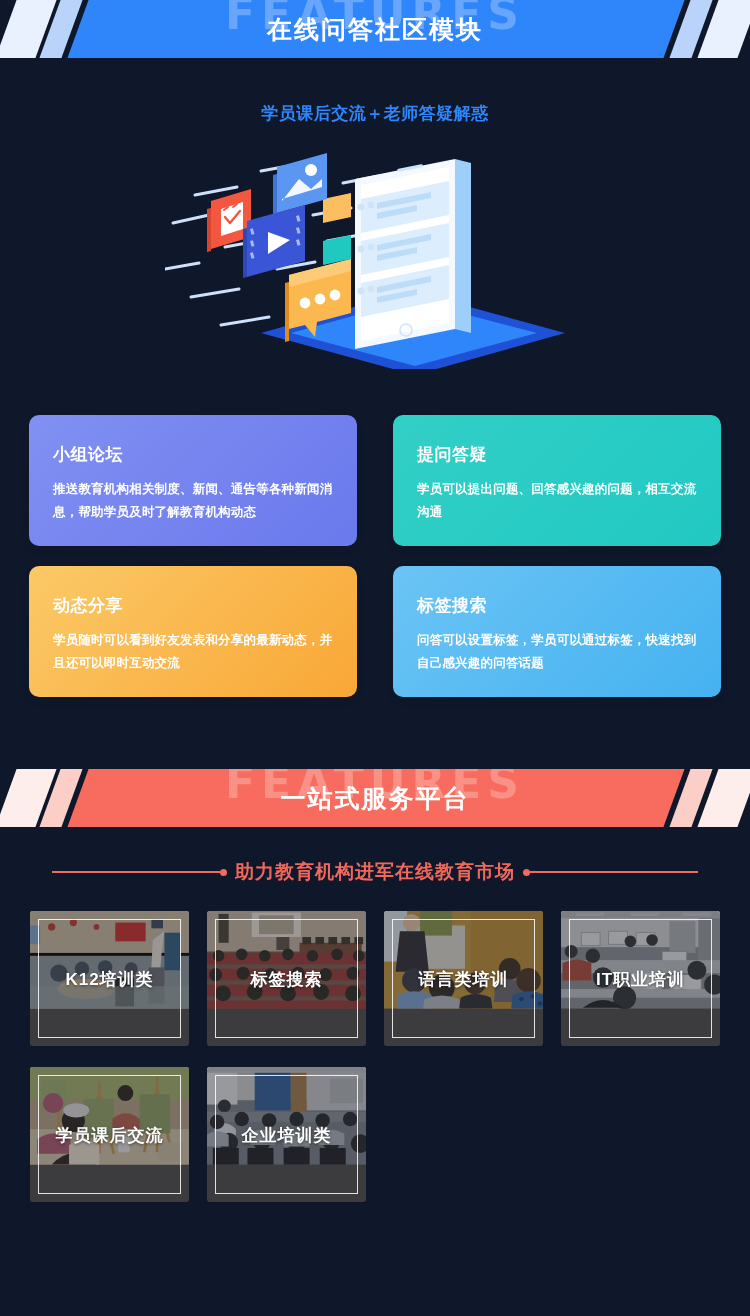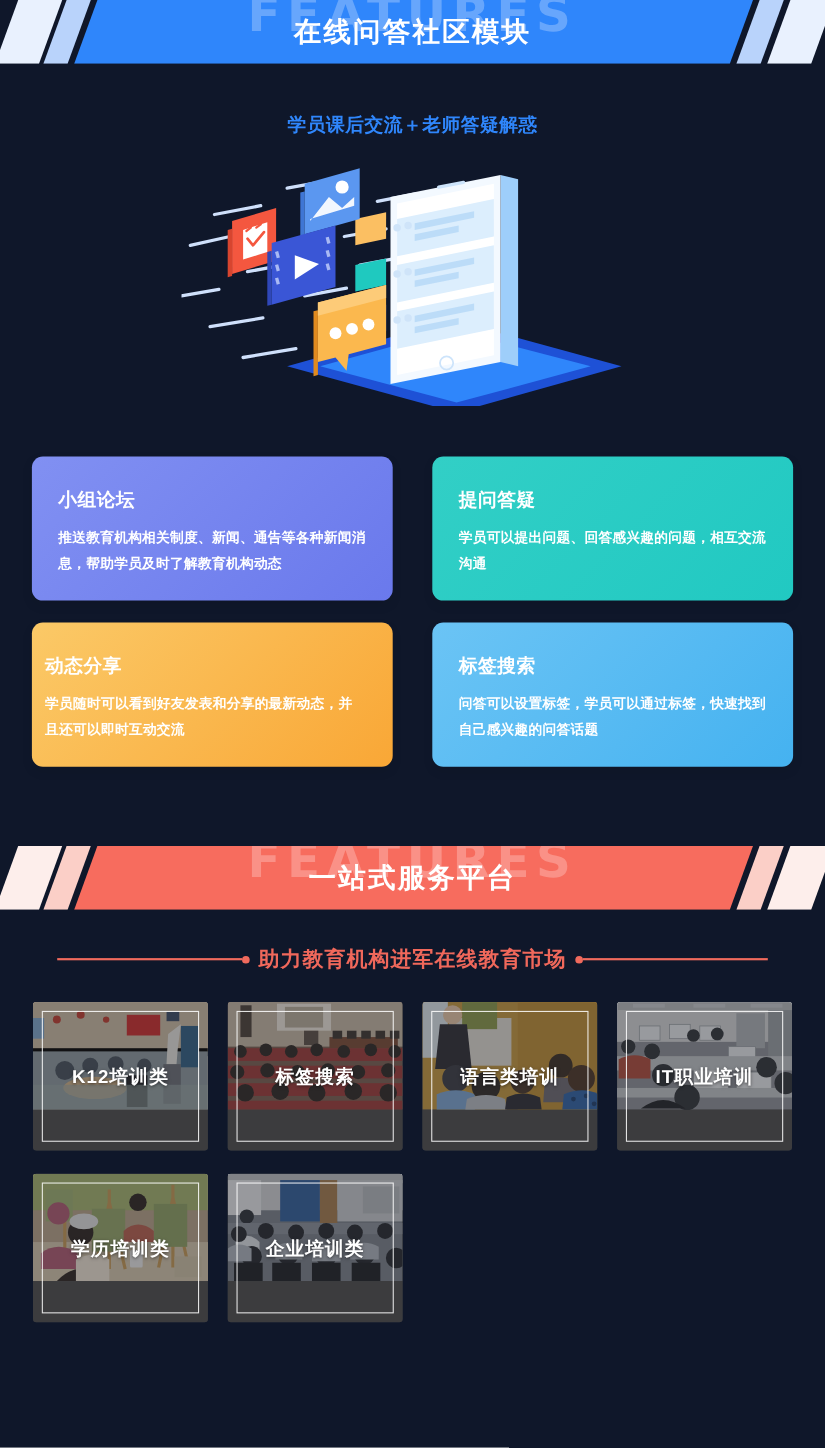--- a/index.html
+++ b/index.html
@@ -66,21 +66,21 @@
     margin:46px auto 6px;width:692px;
     display:grid;grid-template-columns:1fr 1fr;gap:20px 36px;
   }
   .card{
     border-radius:10px;padding:28px 24px 0 24px;
     height:131px;box-sizing:border-box;color:#fff;
     box-shadow:0 4px 10px rgba(0,0,0,.07);
   }
   .card.c1{background:linear-gradient(135deg,#8190f2 0%,#6a79ec 100%);}
   .card.c2{background:linear-gradient(135deg,#32cfc6 0%,#21c9c2 100%);}
-  .card.c3{background:linear-gradient(135deg,#fbc967 0%,#f9a736 100%);padding-left:12px;}
+  .card.c3{background:linear-gradient(135deg,#fbc967 0%,#f9a736 100%);}
   .card.c4{background:linear-gradient(135deg,#6bc4f5 0%,#45b2f0 100%);}
   .card-title{font-size:17px;font-weight:bold;margin-bottom:12px;letter-spacing:.5px;}
   .card-desc{font-size:12.5px;line-height:1.82;font-weight:bold;letter-spacing:.2px;}
 
   
   .sec2{margin-top:72px;}
   .redline-row{
     margin-top:32px;display:flex;align-items:center;justify-content:center;gap:0;
   }
   .redline{width:168px;height:2px;background:#f06a5d;}
@@ -464,21 +464,21 @@
             </g>
           <g fill="#efe6d6">
               <path d="M54,108 Q76,96 96,108 L96,135 L54,135 Z"></path>
             </g>
           <rect x="122" y="96" width="16" height="22" rx="2" fill="#eaeaea"></rect>
           <ellipse cx="64" cy="60" rx="18" ry="10" fill="#e2e2e2"></ellipse>
           <rect x="178" y="104" width="34" height="26" fill="#cfc3a8"></rect>
         </svg>
         <div class="dim"></div>
         <div class="frame"></div>
-        <div class="cap">学历培训类</div>
+        <div class="cap">学员课后交流</div>
       </div>
 
       <div class="tile">
         <svg class="photo" viewBox="0 0 220 135" preserveAspectRatio="none">
           <rect width="220" height="135" fill="#7b828c"></rect>
           <rect width="220" height="46" fill="#d2d5d8"></rect>
           <rect x="0" y="0" width="220" height="12" fill="#bfc3c7"></rect>
           <rect x="66" y="8" width="50" height="52" fill="#2f5f9e"></rect>
           <rect x="116" y="8" width="22" height="56" fill="#a67c4e"></rect>
           <rect x="0" y="8" width="42" height="44" fill="#e8ebee"></rect>

